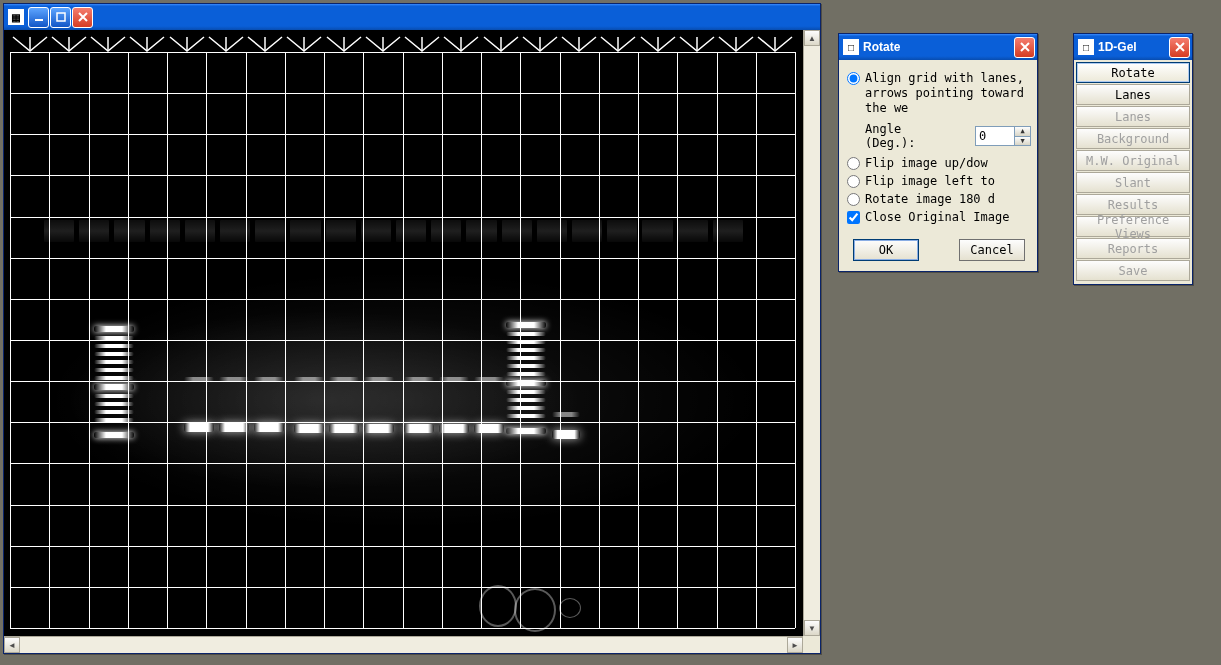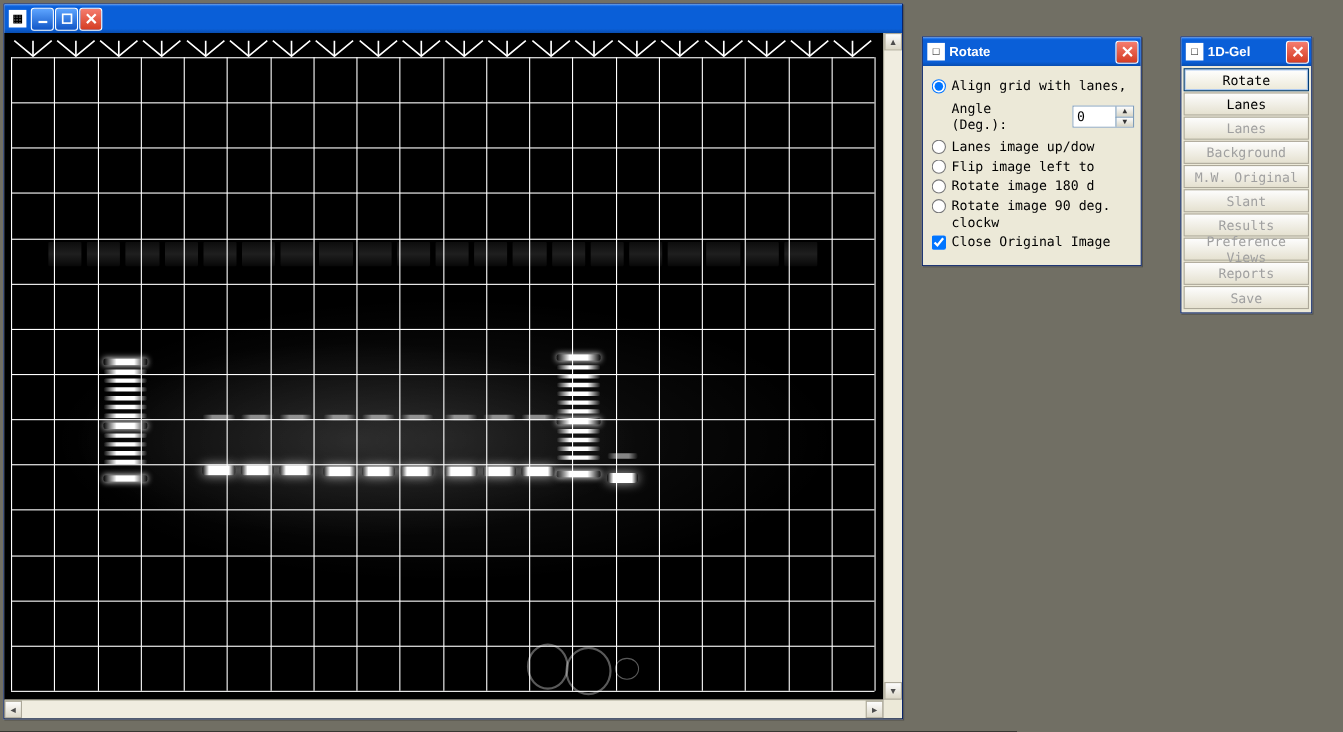--- a/index.html
+++ b/index.html
@@ -539,52 +539,53 @@
             <path d="M2 2 L10 10 M10 2 L2 10" stroke="#fff" stroke-width="2"></path>
           </svg>
       </div>
     </div>
   </div>
   <div id="rotate-body">
     <label class="radio-row">
       <input type="radio" name="rot" checked="" style="">
       <span>
         <span>Align grid with lanes,</span><br>
+        <span>arrows pointing toward the we</span>
       </span>
     </label>
     <div class="angle-row">
       <span>Angle (Deg.):</span>
       <div class="spinner">
         <input type="text" value="0" style="">
         <div class="spins">
           <div class="spin-btn">▲</div>
           <div class="spin-btn">▼</div>
         </div>
       </div>
     </div>
     <label class="radio-row">
       <input type="radio" name="rot" style="">
-      <span>Lanes image up/dow</span>
+      <span>Flip image up/dow</span>
     </label>
     <label class="radio-row">
       <input type="radio" name="rot" style="">
       <span>Flip image left to</span>
     </label>
     <label class="radio-row">
       <input type="radio" name="rot" style="">
       <span>Rotate image 180 d</span>
     </label>
-    <label class="radio-row">
-      <input type="radio" name="rot" style="">
-      <span>Rotate image 90 deg. clockw</span>
-    </label>
     <label class="check-row">
       <input type="checkbox" checked="" style="">
       <span>Close Original Image</span>
     </label>
+    <div class="dlg-buttons">
+      <button class="push-btn default-btn">OK</button>
+      <button class="push-btn">Cancel</button>
+    </div>
   </div>
 </div>
 
 <div class="window" id="gel-window">
   <div class="titlebar">
     <span class="icon-slot">□</span>
     <span class="title-text">1D-Gel</span>
     <div class="win-btns">
       <div class="win-btn close">
         <svg viewBox="0 0 12 12">

